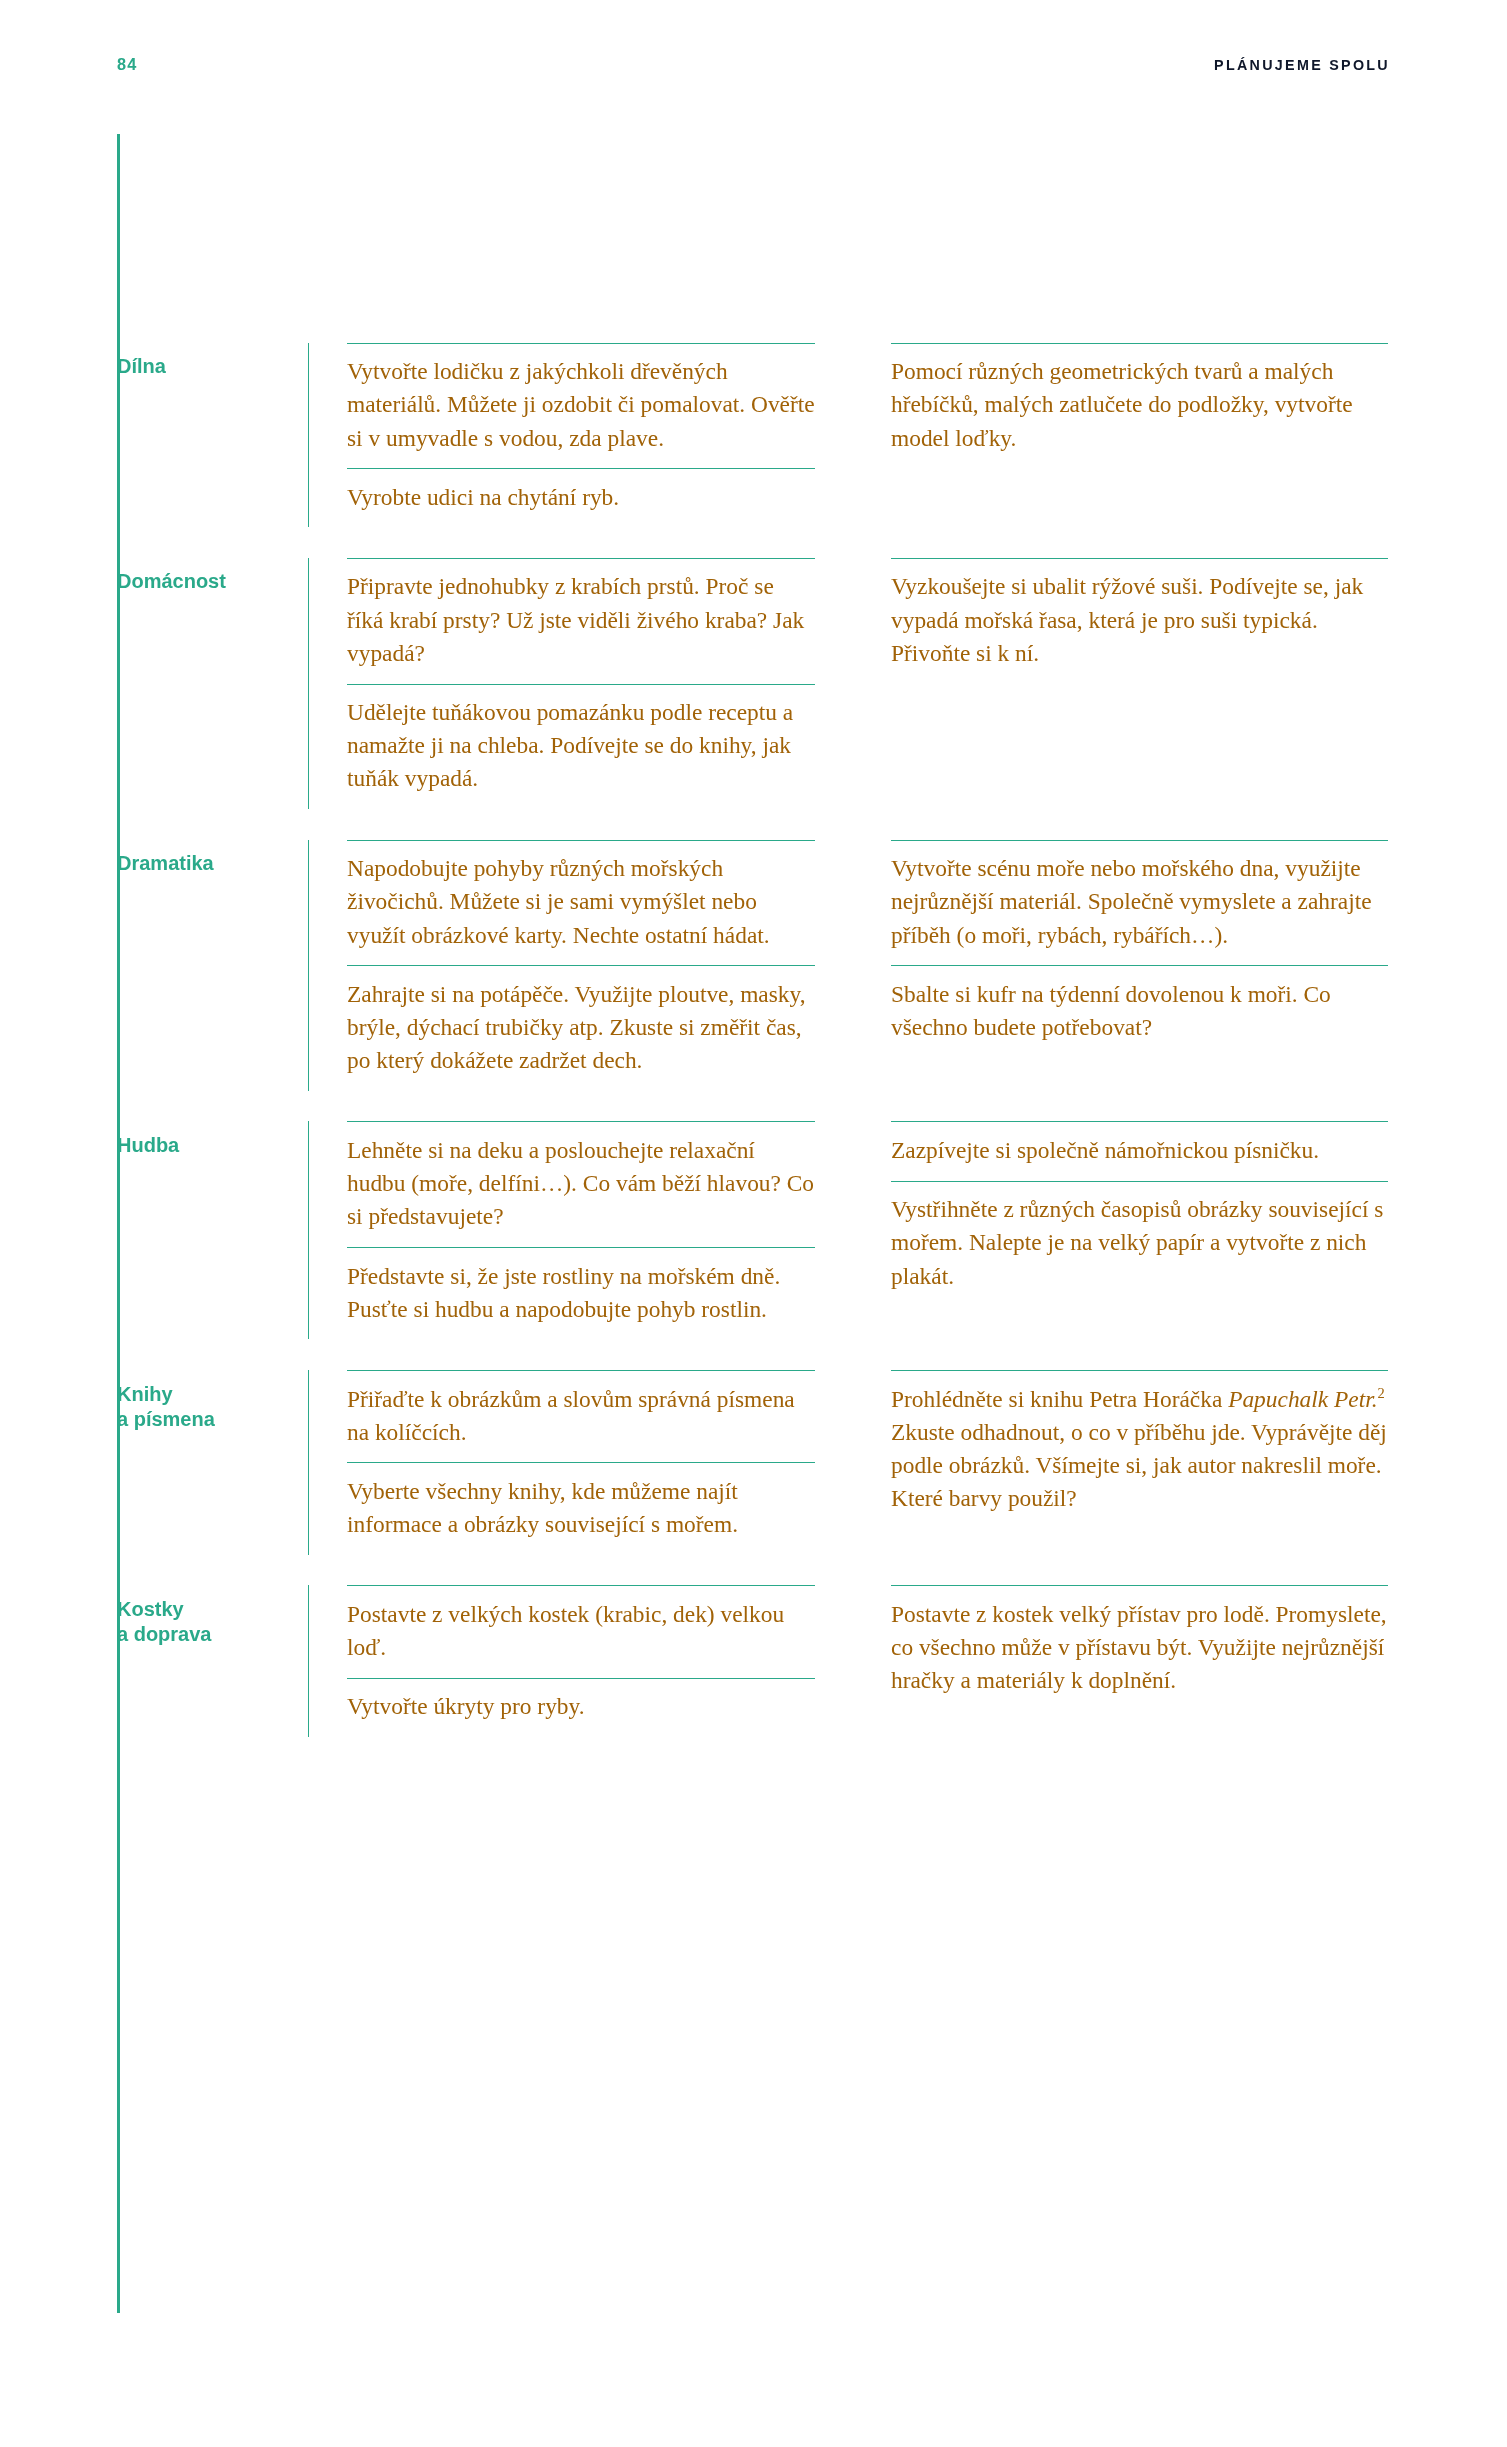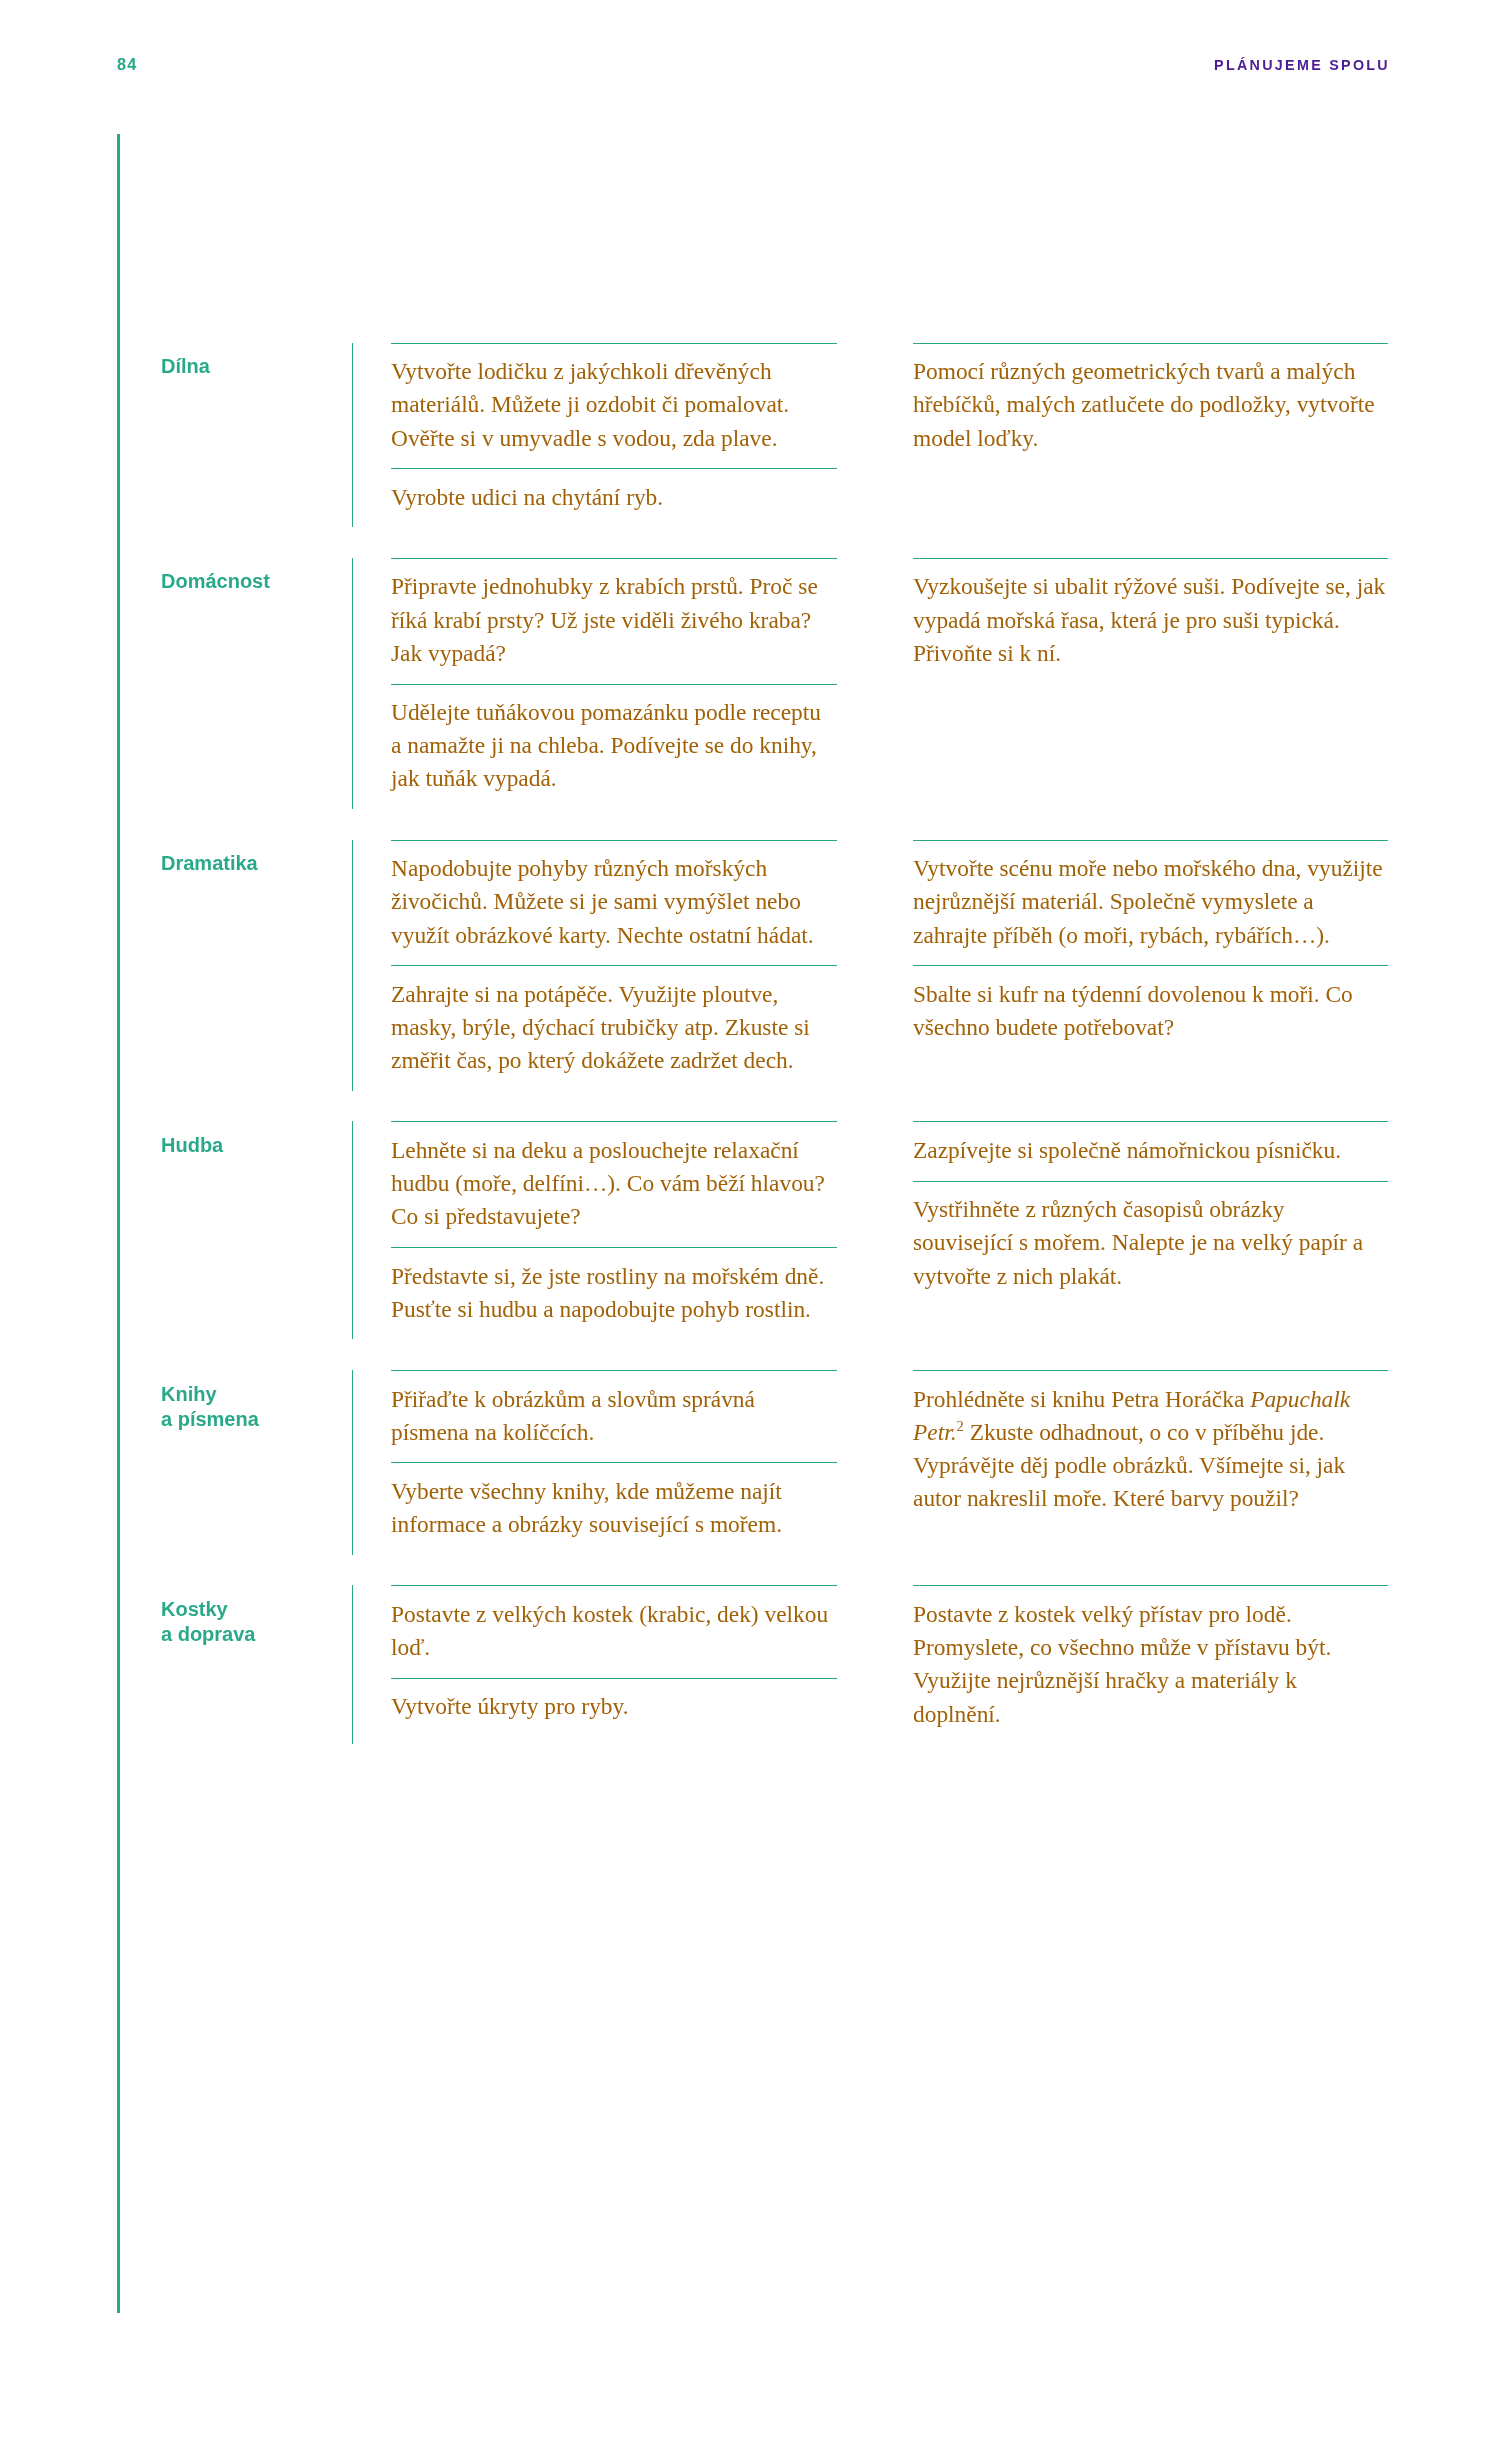--- a/index.html
+++ b/index.html
@@ -36,21 +36,21 @@
     font-size: 16.3px;
     font-weight: 700;
     letter-spacing: 1.1px;
     color: #2aa98a;
   }
   .running-title {
     font-family: "Liberation Sans", sans-serif;
     font-size: 14.3px;
     font-weight: 700;
     letter-spacing: 2.3px;
-    color: #4c1d95;
+    color: #0f172a;
     text-transform: uppercase;
   }
 
   
   .left-rule {
     position: absolute;
     left: 117px;
     top: 134px;
     width: 2.9px;
     height: 2179px;
@@ -62,21 +62,20 @@
     position: absolute;
     left: 117px;
     top: 333px;
     width: 1281px;
   }
 
   .row {
     display: flex;
     align-items: flex-start;
     padding-top: 9.6px;
-    padding-left: 44px;
   }
 
   .cat {
     width: 191px;
     flex: 0 0 191px;
     font-family: "Liberation Sans", sans-serif;
     font-size: 20px;
     font-weight: 700;
     color: #2aa98a;
     line-height: 1.28;

